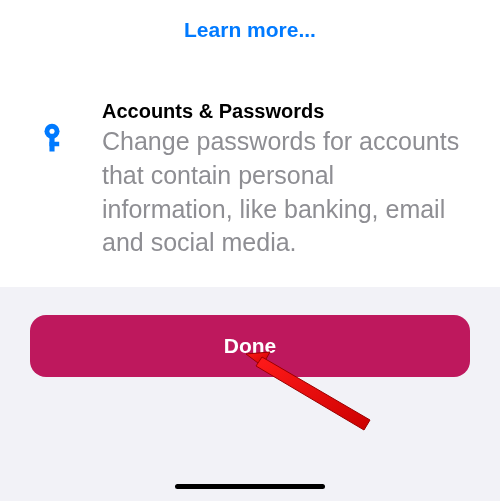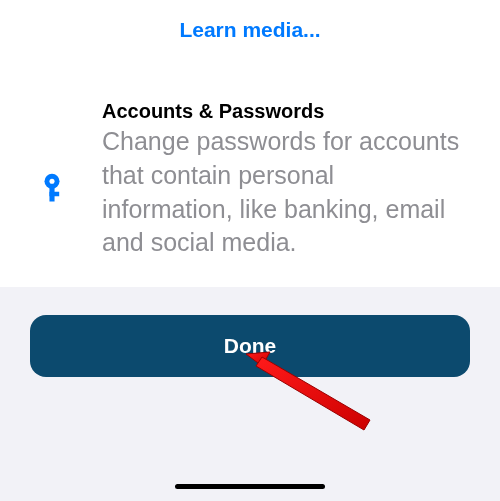--- a/index.html
+++ b/index.html
@@ -22,21 +22,21 @@
     }
     .learn-more {
       text-align: center;
       color: #007aff;
       font-size: 21px;
       font-weight: 600;
       cursor: pointer;
     }
     .info-card {
       display: flex;
-      align-items: center;
+      align-items: flex-start;
       padding: 0 40px;
       margin-top: 58px;
     }
     .key-icon {
       flex-shrink: 0;
       margin-top: 20px;
       margin-right: 26px;
       color: #007aff;
     }
     .info-text {
@@ -58,21 +58,21 @@
       background: #f2f2f7;
       position: absolute;
       bottom: 0;
       left: 0;
       right: 0;
       height: 214px;
       padding: 28px 30px 0;
     }
     .done-button {
       width: 100%;
-      background: #0c4a6e;
+      background: #be185d;
       color: #ffffff;
       border: none;
       border-radius: 16px;
       padding: 19px 0;
       font-size: 21px;
       font-weight: 600;
       cursor: pointer;
       text-align: center;
     }
     .home-indicator {
@@ -90,21 +90,21 @@
       top: 348px;
       left: 240px;
       pointer-events: none;
       z-index: 10;
     }
   </style>
 </head>
 <body>
 
 <div class="top-section">
-  <div class="learn-more">Learn media...</div>
+  <div class="learn-more">Learn more...</div>
 
   <div class="info-card">
     <span class="key-icon">
       <svg width="36" height="36" viewBox="0 0 24 24" fill="currentColor">
         <circle cx="8" cy="7.5" r="5"></circle>
         <circle cx="8" cy="7.5" r="1.7" fill="#ffffff"></circle>
         <rect x="6.3" y="11" width="3.4" height="10"></rect>
         <rect x="6.3" y="14.5" width="6.5" height="3"></rect>
       </svg>
     </span>

